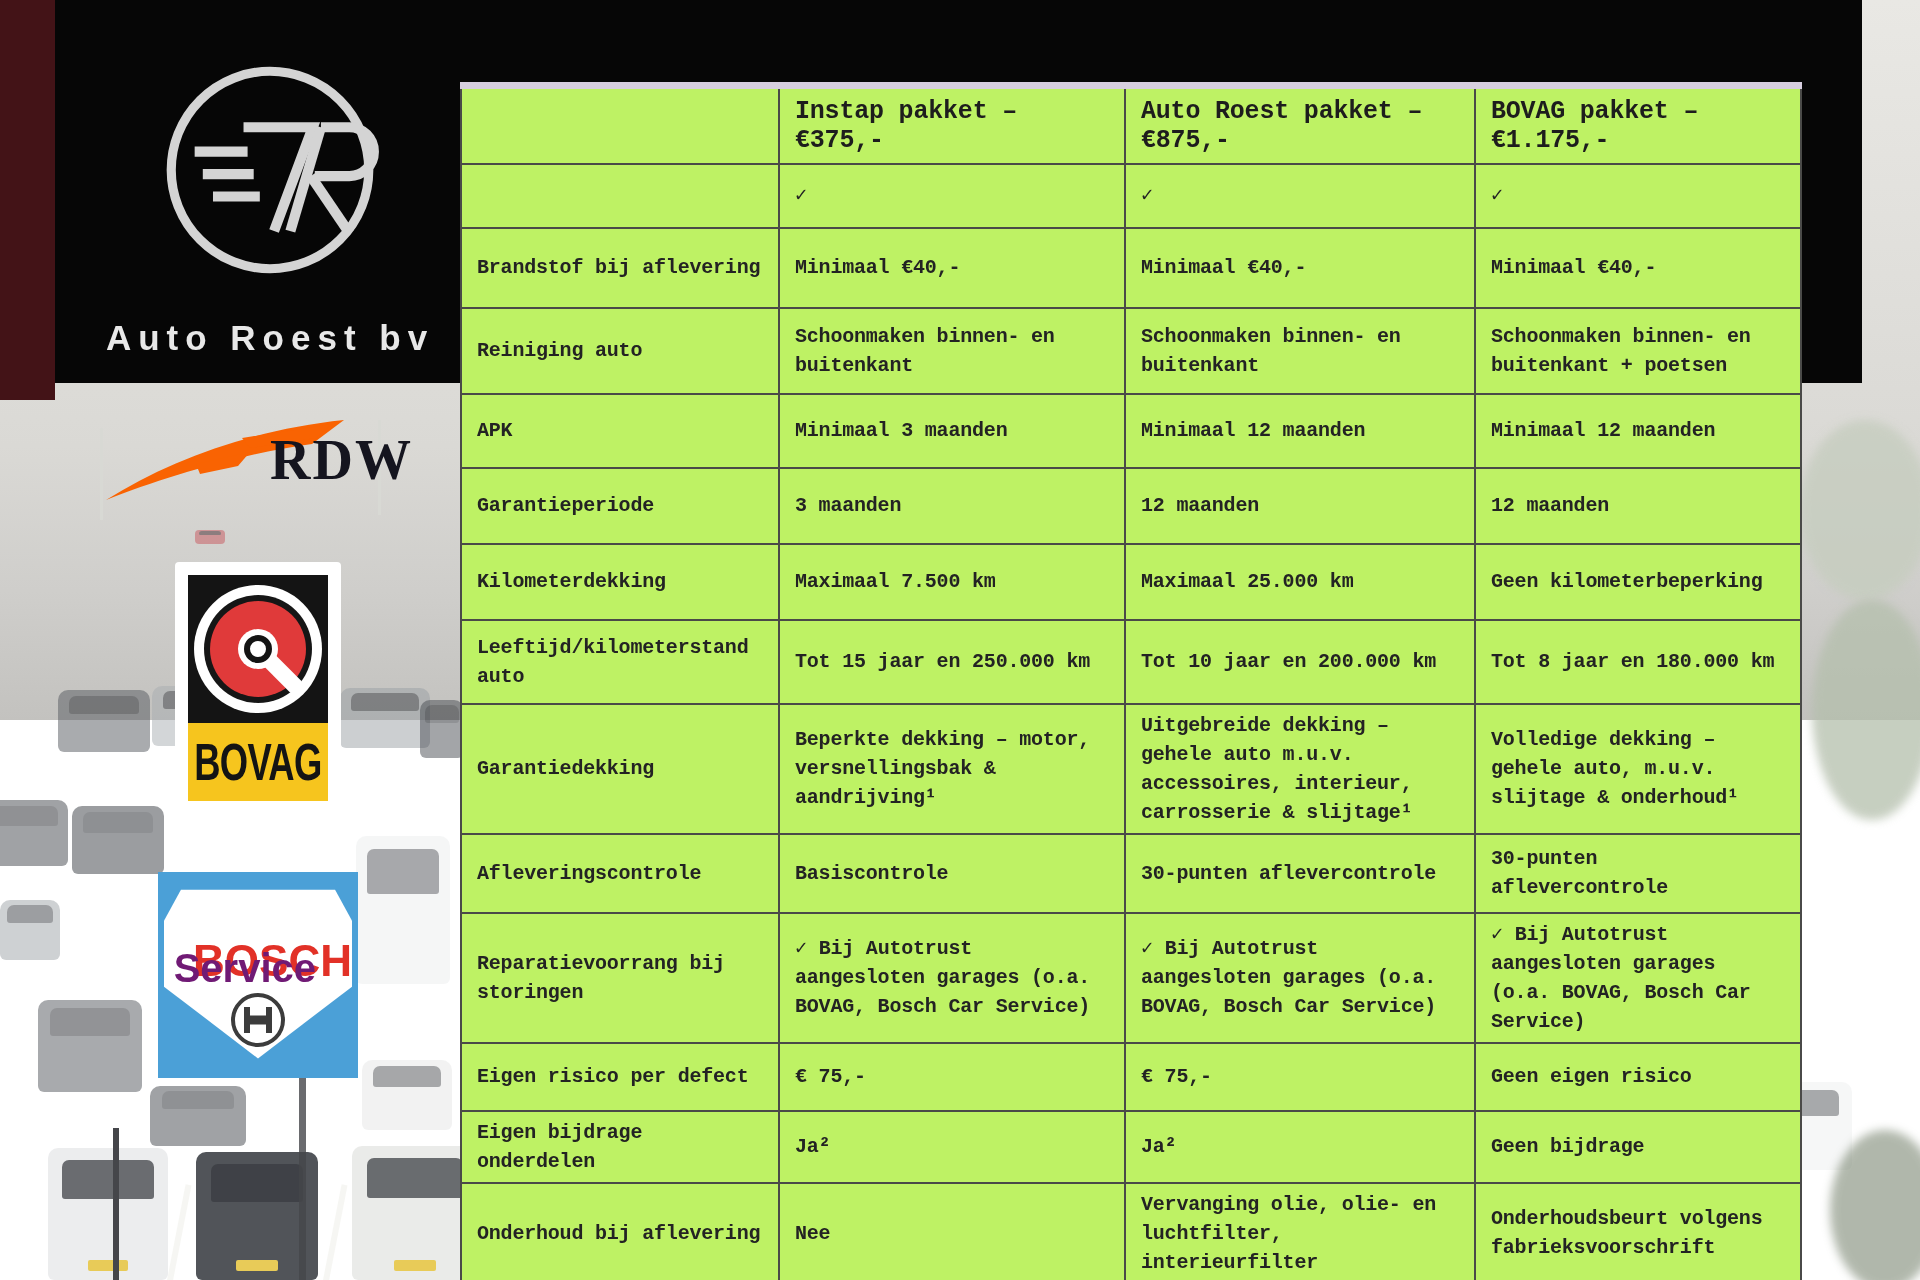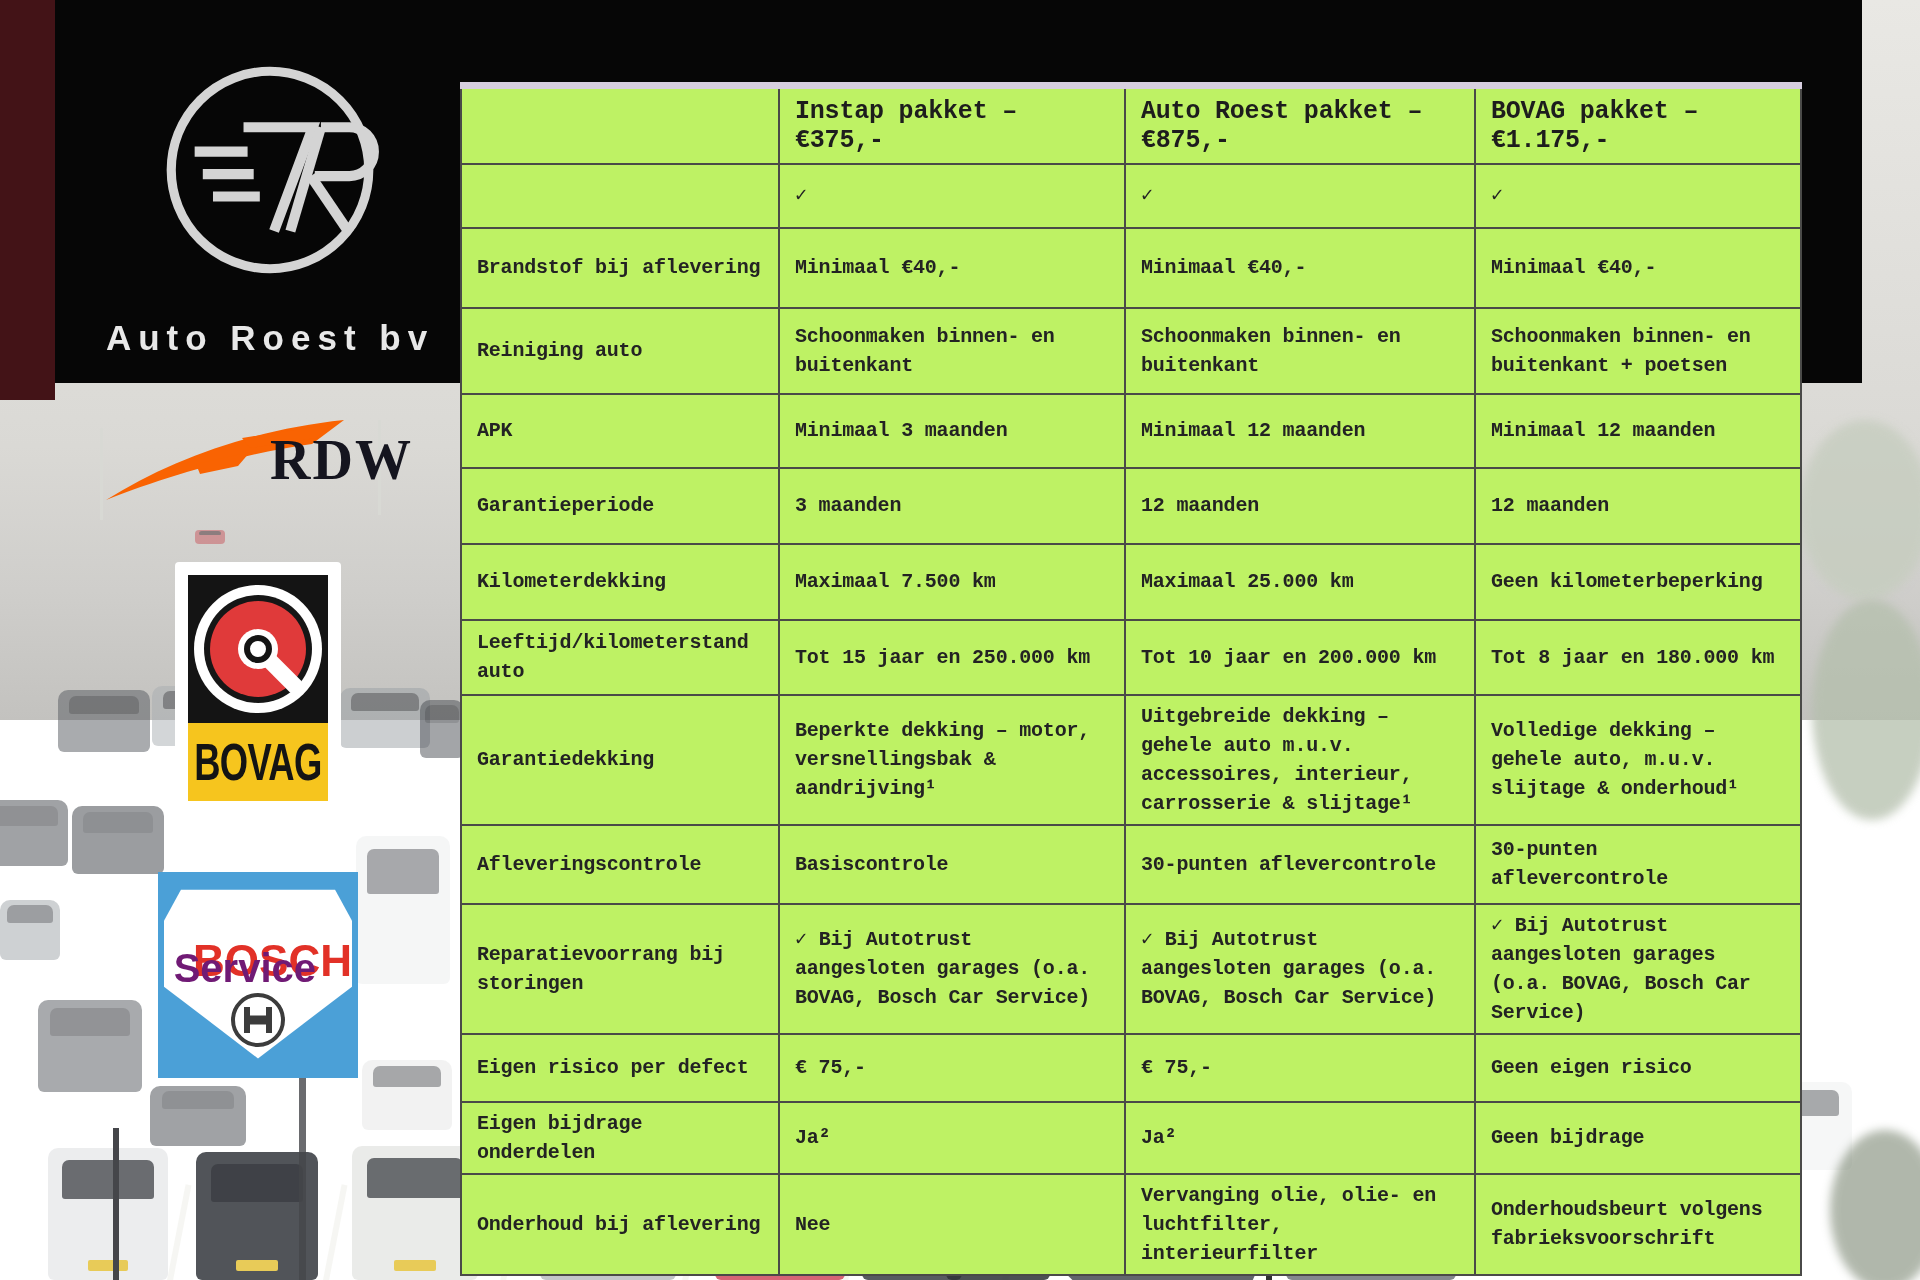--- a/index.html
+++ b/index.html
@@ -85,21 +85,21 @@
   .bo-sym{position:absolute;left:64px;top:112px;}
 
   
   .pkg-table{left:460px;top:82px;position:absolute;width:1340px;border-collapse:collapse;
     table-layout:fixed;background:#bef264;border:2px solid #4a4a48;border-top:7px solid #d6cedf;font-family:Liberation Mono, monospace;}
   .pkg-table th,.pkg-table td{border:2px solid #4a4a48;vertical-align:middle;
     padding:6px 15px;text-align:left;color:#232323;}
   .pkg-table th{font-size:25px;font-weight:bold;color:#1d1d1d;letter-spacing:-.2px;}
   .pkg-table td{font-size:20px;font-weight:bold;line-height:1.45;letter-spacing:-.2px;}
   tr.rh{height:78px;} tr.r0{height:64px;} tr.r1{height:80px;} tr.r2{height:86px;}
-  tr.r3{height:74px;} tr.r4{height:76px;} tr.r5{height:76px;} tr.r6{height:75px;}
+  tr.r3{height:74px;} tr.r4{height:76px;} tr.r5{height:76px;} tr.r6{height:84px;}
   tr.r7{height:98px;} tr.r8{height:79px;padding-left:37px;} tr.r9{height:92px;} tr.r10{height:68px;}
   tr.r11{height:59px;} tr.r12{height:80px;}
 </style>
 </head>
 <body>
 
 <div class="stage">
 
   <div class="photo abs">
     <div class="abs field-band"></div>

